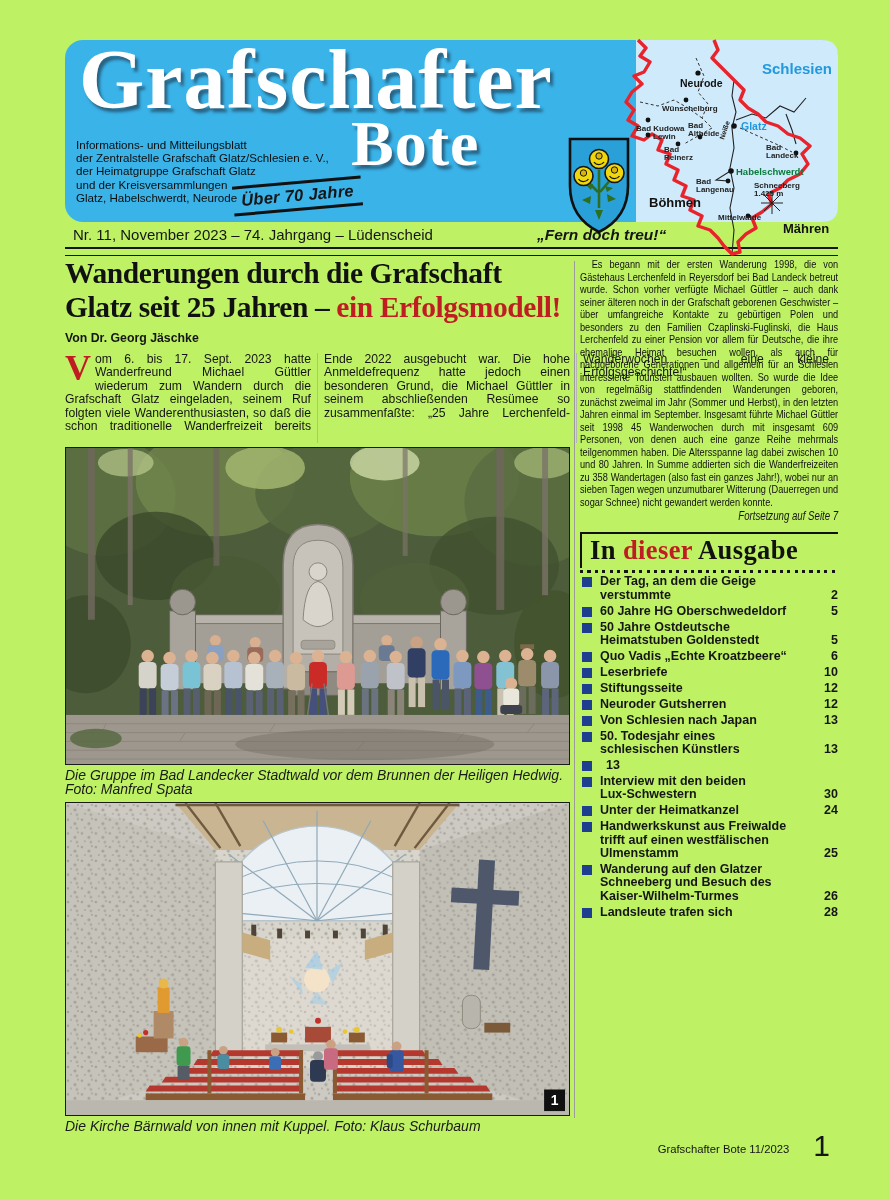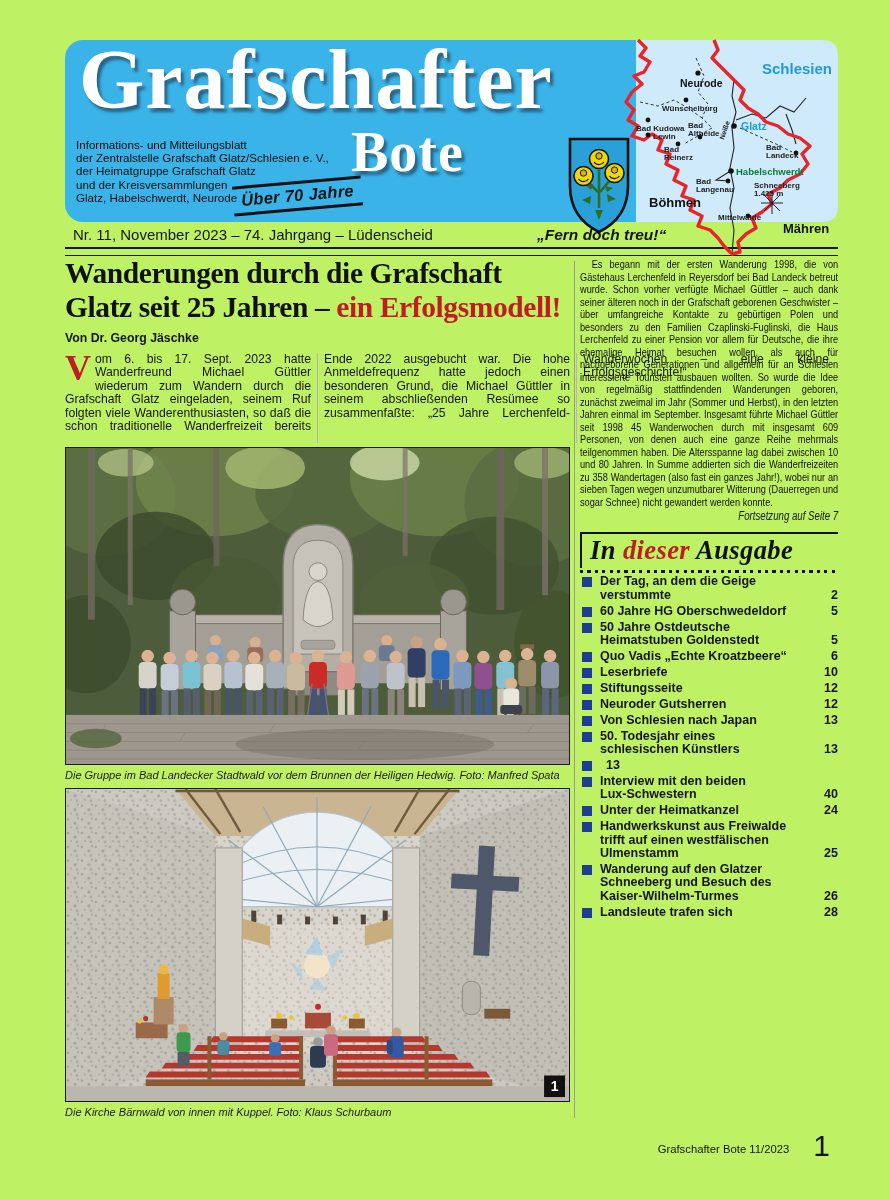--- a/index.html
+++ b/index.html
@@ -6,21 +6,21 @@
   #page{position:relative;width:890px;height:1200px;background:#bef264;overflow:hidden;
         font-family:"Liberation Sans",sans-serif;color:#151515;}
 
   
   .masthead{position:absolute;left:65px;top:40px;width:773px;height:182px;
             background:#3ab3e9;border-radius:18px;z-index:1;}
   .mast-title{position:absolute;font-family:"Liberation Serif",serif;font-weight:700;
               color:#fff;line-height:1;letter-spacing:1px;
               text-shadow:3px 4px 3px rgba(25,35,50,.55);white-space:nowrap;}
   .mast-title.t1{left:14px;top:-2px;font-size:84px;}
-  .mast-title.t2{left:286px;top:72px;font-size:56px;margin-top:12px;}
+  .mast-title.t2{left:286px;top:72px;font-size:64px;}
   .mast-info{position:absolute;left:11px;top:98px;font-size:11.6px;line-height:13.2px;
              font-weight:500;color:#0d0d0d;z-index:2;}
   .badge{position:absolute;left:168px;top:141px;transform:rotate(-5deg);
          border-top:3px solid #111;border-bottom:3px solid #111;padding:2px 8px 3px;
          font-size:16.5px;font-weight:700;font-style:italic;letter-spacing:.3px;z-index:3;}
   .arms{position:absolute;left:567px;top:136px;width:64px;height:100px;z-index:6;}
   .mapbox{position:absolute;left:636px;top:40px;width:202px;height:215px;z-index:5;}
   .mapbox svg, .arms svg{overflow:visible;display:block;}
 
   
@@ -42,31 +42,31 @@
   .intro{margin-top:8px;height:90px;column-count:2;column-gap:13px;
          column-rule:1px solid #b5b5b5;font-size:12.2px;line-height:13.4px;
          text-align:justify;}
   .dropcap{float:left;font-family:"Liberation Serif",serif;font-weight:700;font-size:36px;
            line-height:27px;color:#c01d22;padding:2px 4px 0 0;}
 
   .photo{position:relative;border:1.2px solid #1a1a1a;margin-top:4px;line-height:0;}
   .photo svg{width:100%;height:100%;display:block;}
   .photo.p1{height:316px;}
   .photo.p2{height:312px;}
-  .caption{font-size:11px;font-style:italic;color:#1a1a1a;margin:3px 0 6px;line-height:14px;}
+  .caption{font-size:14px;font-style:italic;color:#1a1a1a;margin:3px 0 6px;line-height:14px;}
 
   
   .cont-wrap{width:331px;transform:scaleX(.78);transform-origin:0 0;}
   .cont{font-size:11.8px;line-height:12.5px;text-align:justify;text-indent:15px;color:#101010;}
   .cont-note{font-size:12.4px;font-style:italic;text-align:right;margin-top:1px;}
 
   
   .toc{margin-top:9px;}
   .toc-head{border-top:2.2px solid #111;border-left:2.2px solid #111;
-            padding:1px 0 2px 8px;font-family:"Liberation Serif",serif;font-style:italic;
+            padding:1px 0 2px 8px;font-family:"Liberation Serif",serif;
             font-weight:700;font-size:26.5px;letter-spacing:.4px;color:#111;}
   .toc-dots{height:3.4px;margin-top:2px;
             background:repeating-linear-gradient(90deg,#151515 0 3.2px,transparent 3.2px 7.4px);}
   .toc-list{margin-top:2px;}
   .toc-item{display:flex;margin-bottom:2.4px;}
   .toc-bullet{width:10px;height:10px;background:#1e3e8f;margin:2px 8px 0 2px;flex:none;}
   .toc-title{flex:1;font-weight:700;font-size:12.5px;line-height:13.5px;white-space:pre-line;}
   .toc-page{font-weight:700;font-size:12.5px;line-height:13.5px;align-self:flex-end;margin-left:6px;}
 
   .footer{position:absolute;left:580px;top:1132px;width:250px;display:flex;
@@ -623,21 +623,21 @@
             <span class="toc-page">13</span>
           </div>
         <div class="toc-item">
             <span class="toc-bullet"></span>
             <span class="toc-page">13</span>
           </div>
         <div class="toc-item">
             <span class="toc-bullet"></span>
             <span class="toc-title">Interview mit den beiden
 Lux-Schwestern</span>
-            <span class="toc-page">40</span>
+            <span class="toc-page">30</span>
           </div>
         <div class="toc-item">
             <span class="toc-bullet"></span>
             <span class="toc-title">Unter der Heimatkanzel</span>
             <span class="toc-page">24</span>
           </div>
         <div class="toc-item">
             <span class="toc-bullet"></span>
             <span class="toc-title">Handwerkskunst aus Freiwalde
 trifft auf einen westfälischen

